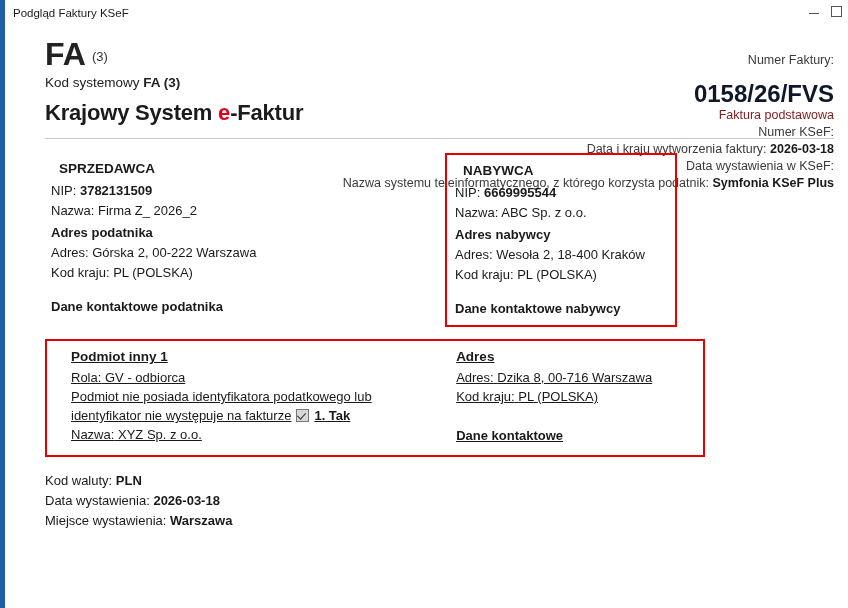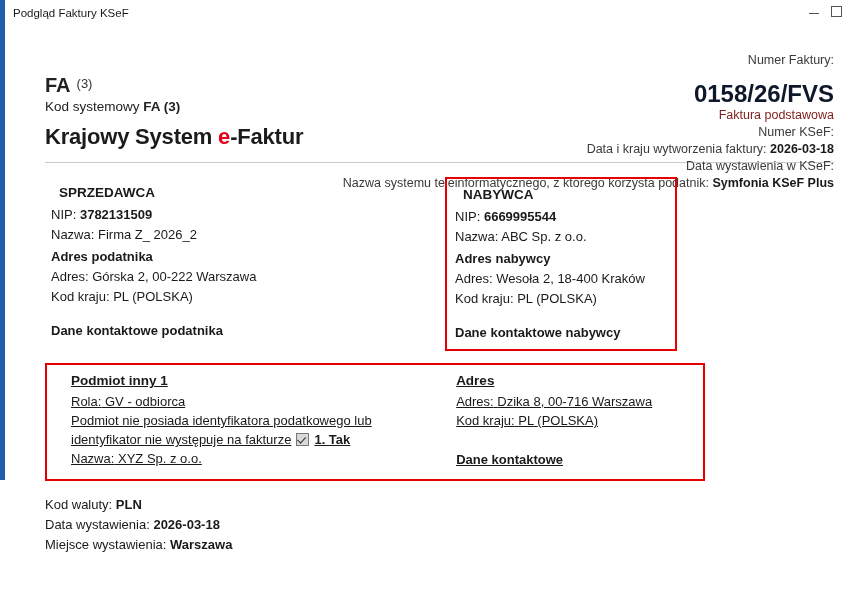--- a/index.html
+++ b/index.html
@@ -10,21 +10,21 @@
   body {
     width: 848px;
     height: 608px;
     font-family: "Liberation Sans", sans-serif;
     color: #1a1a1a;
     overflow: hidden;
     position: relative;
   }
   .window {
     width: 848px;
-    height: 480px;
+    height: 608px;
     background: #ffffff;
     position: relative;
     box-sizing: border-box;
     border-left: 5px solid #1f5fa8;
   }
   .titlebar {
     height: 26px;
     background: #ffffff;
     display: flex;
     align-items: center;
@@ -72,26 +72,25 @@
   }
   .content {
     padding: 4px 14px 0 40px;
     position: relative;
   }
   
   .fa-head {
     margin-top: 6px;
   }
   .fa-title {
-    font-size: 20px;
+    font-size: 32px;
     font-weight: bold;
     color: #222;
     display: inline-block;
     letter-spacing: 0px;
-    margin-top: 38px;
   }
   .fa-ver {
     font-size: 13px;
     color: #333;
     display: inline-block;
     margin-left: 6px;
     vertical-align: 4px;
   }
   .kod-sys {
     font-size: 13.5px;

